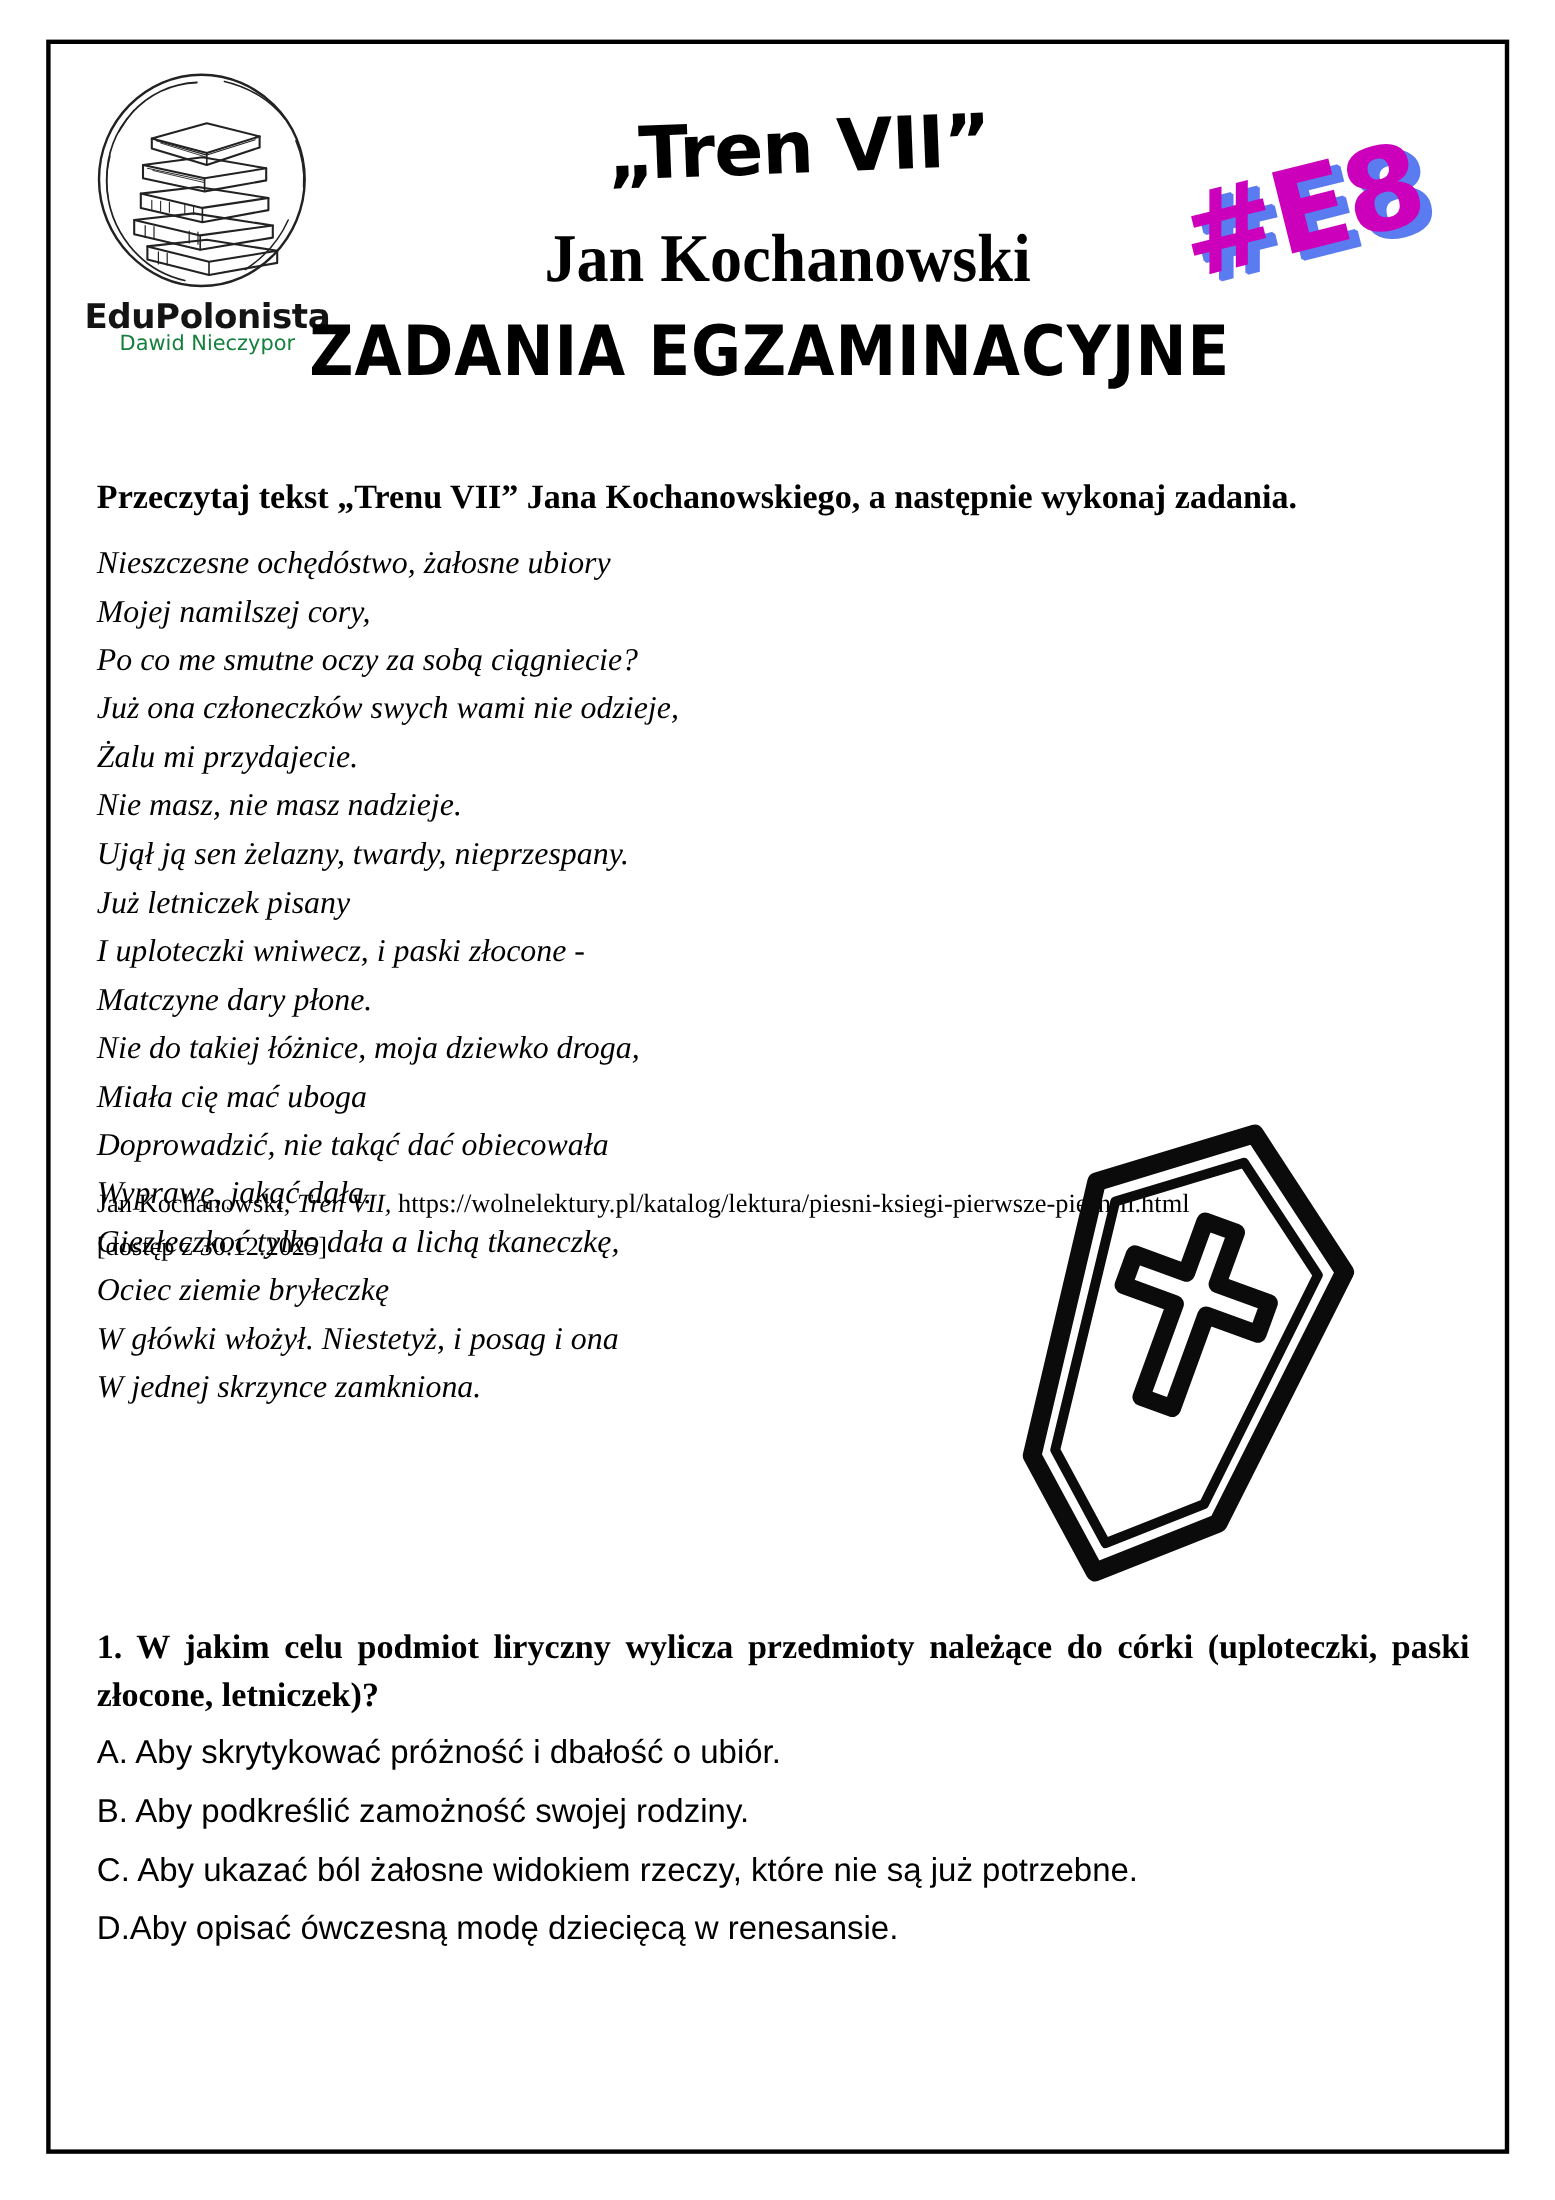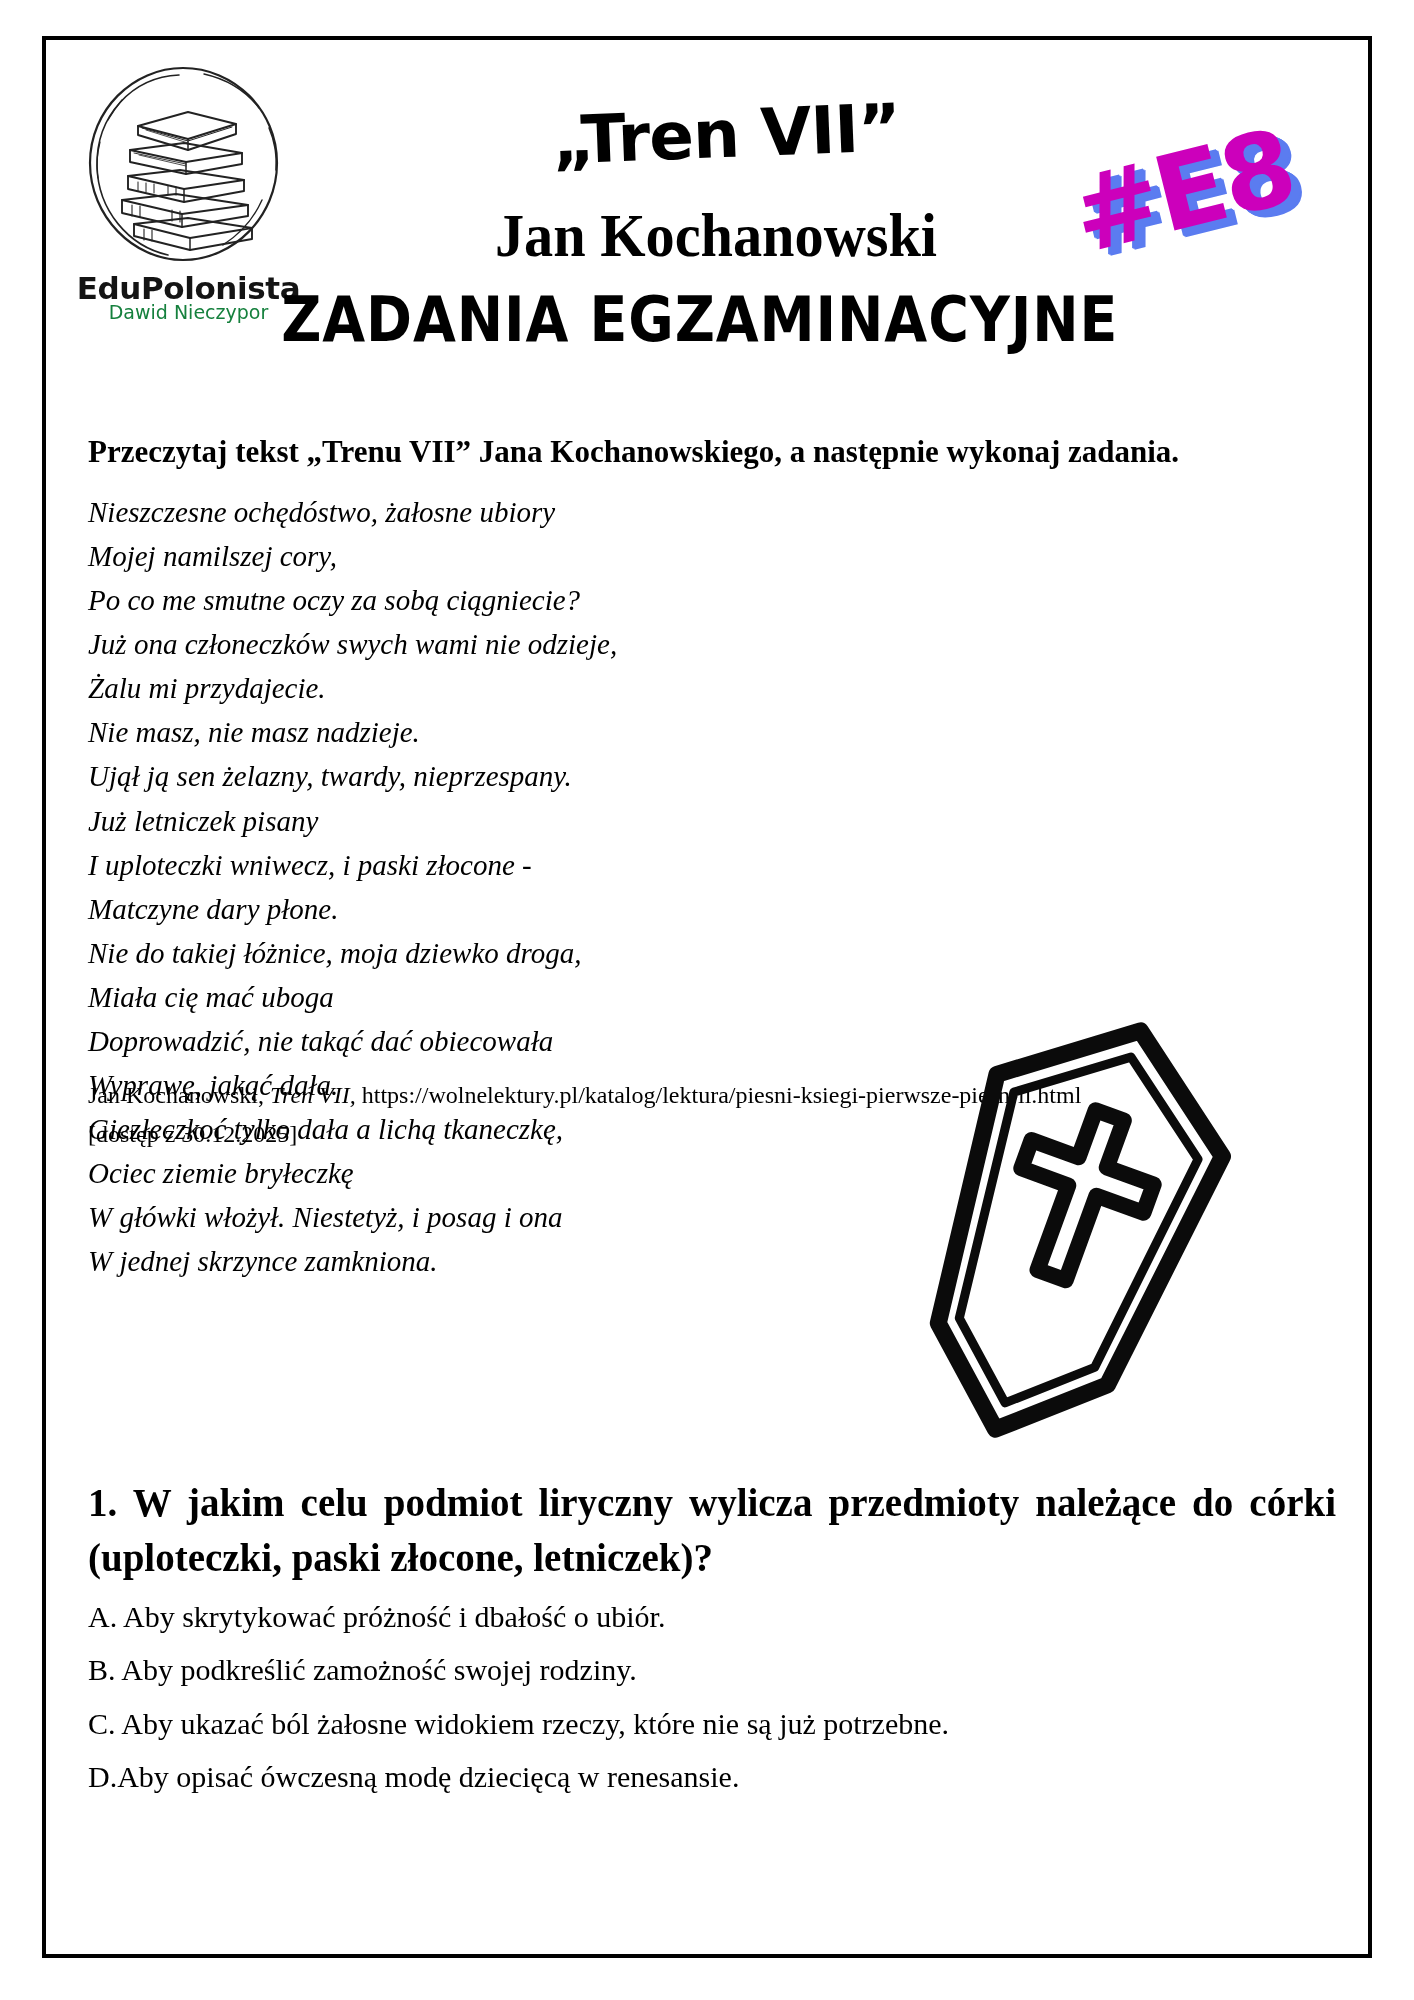--- a/index.html
+++ b/index.html
@@ -198,28 +198,28 @@
 
   .question-block {
     position: absolute;
     left: 0px;
     top: 1045px;
     width: 1248px;
   }
   .question {
     font-family: "Liberation Serif", serif;
     font-weight: bold;
-    font-size: 39px;
+    font-size: 31px;
     line-height: 1.42;
     text-align: justify;
     text-justify: inter-word;
     margin: 0 0 10px 0;
   }
   .answer {
-    font-family: Liberation Serif, serif;
+    font-family: Liberation Sans, sans-serif;
     font-size: 30px;
     line-height: 1.38;
     margin: 0 0 12px 0;
     white-space: nowrap;
   }
 
   
   .coffin {
     position: absolute;
     left: 770px;

